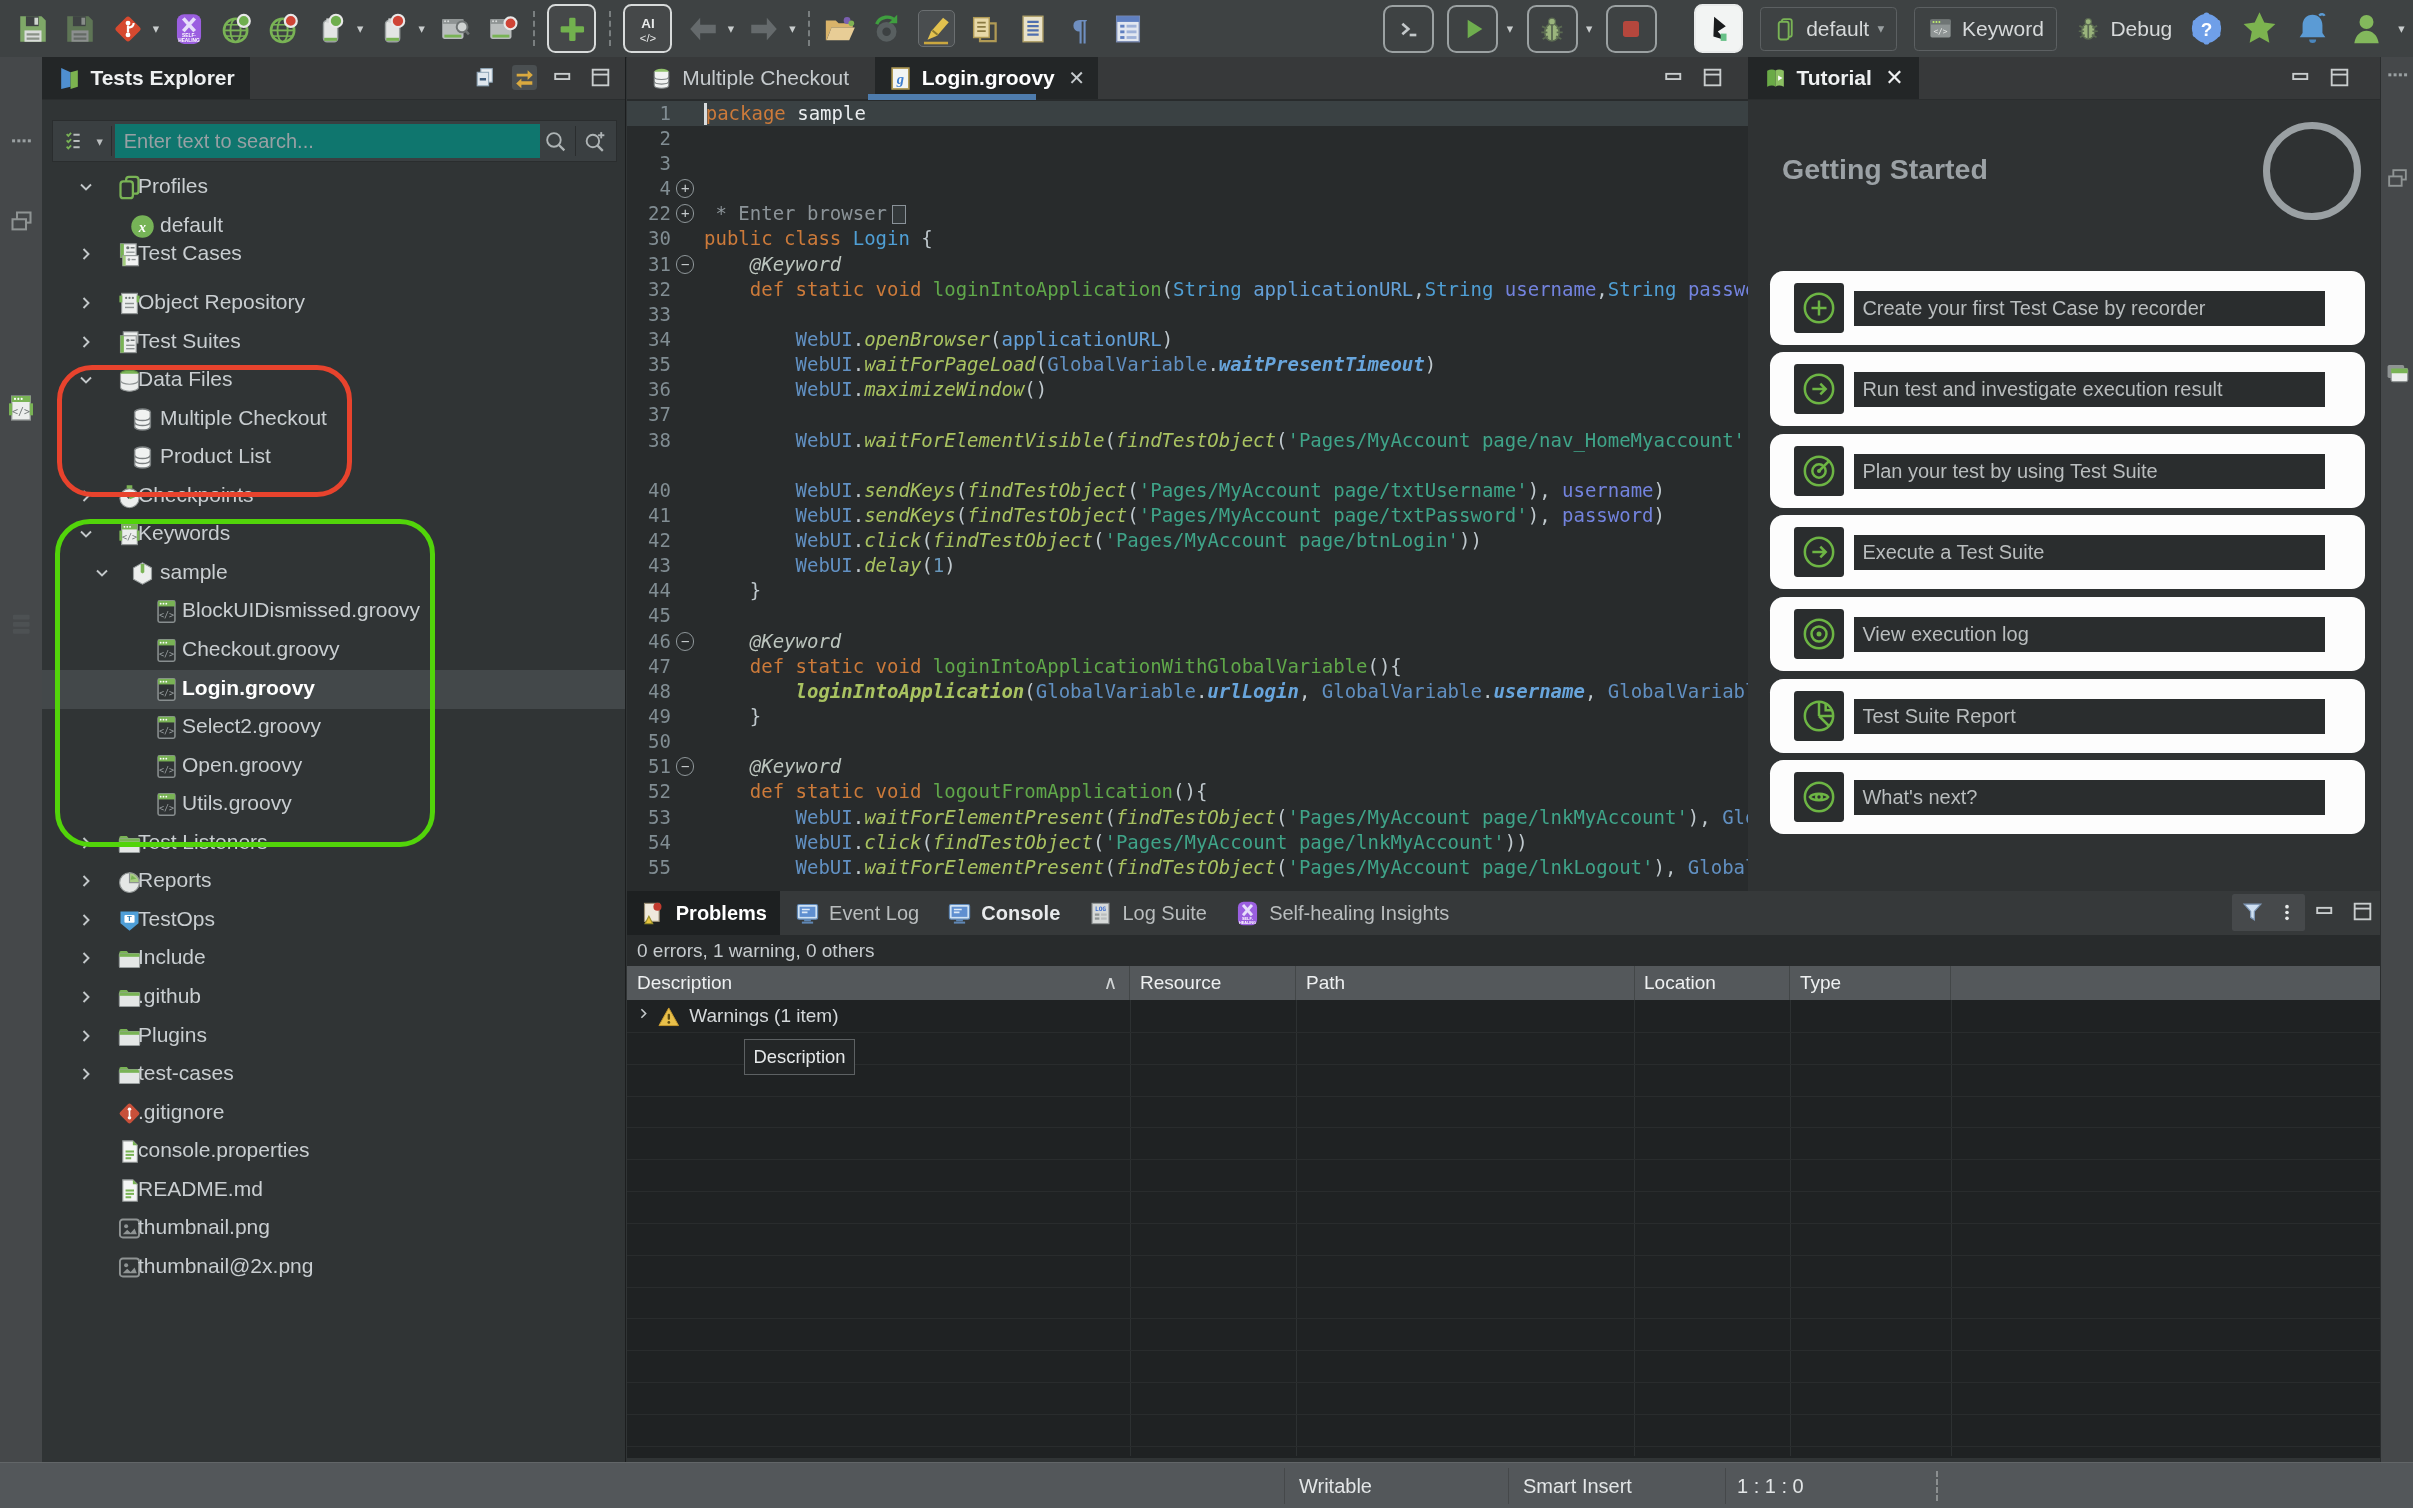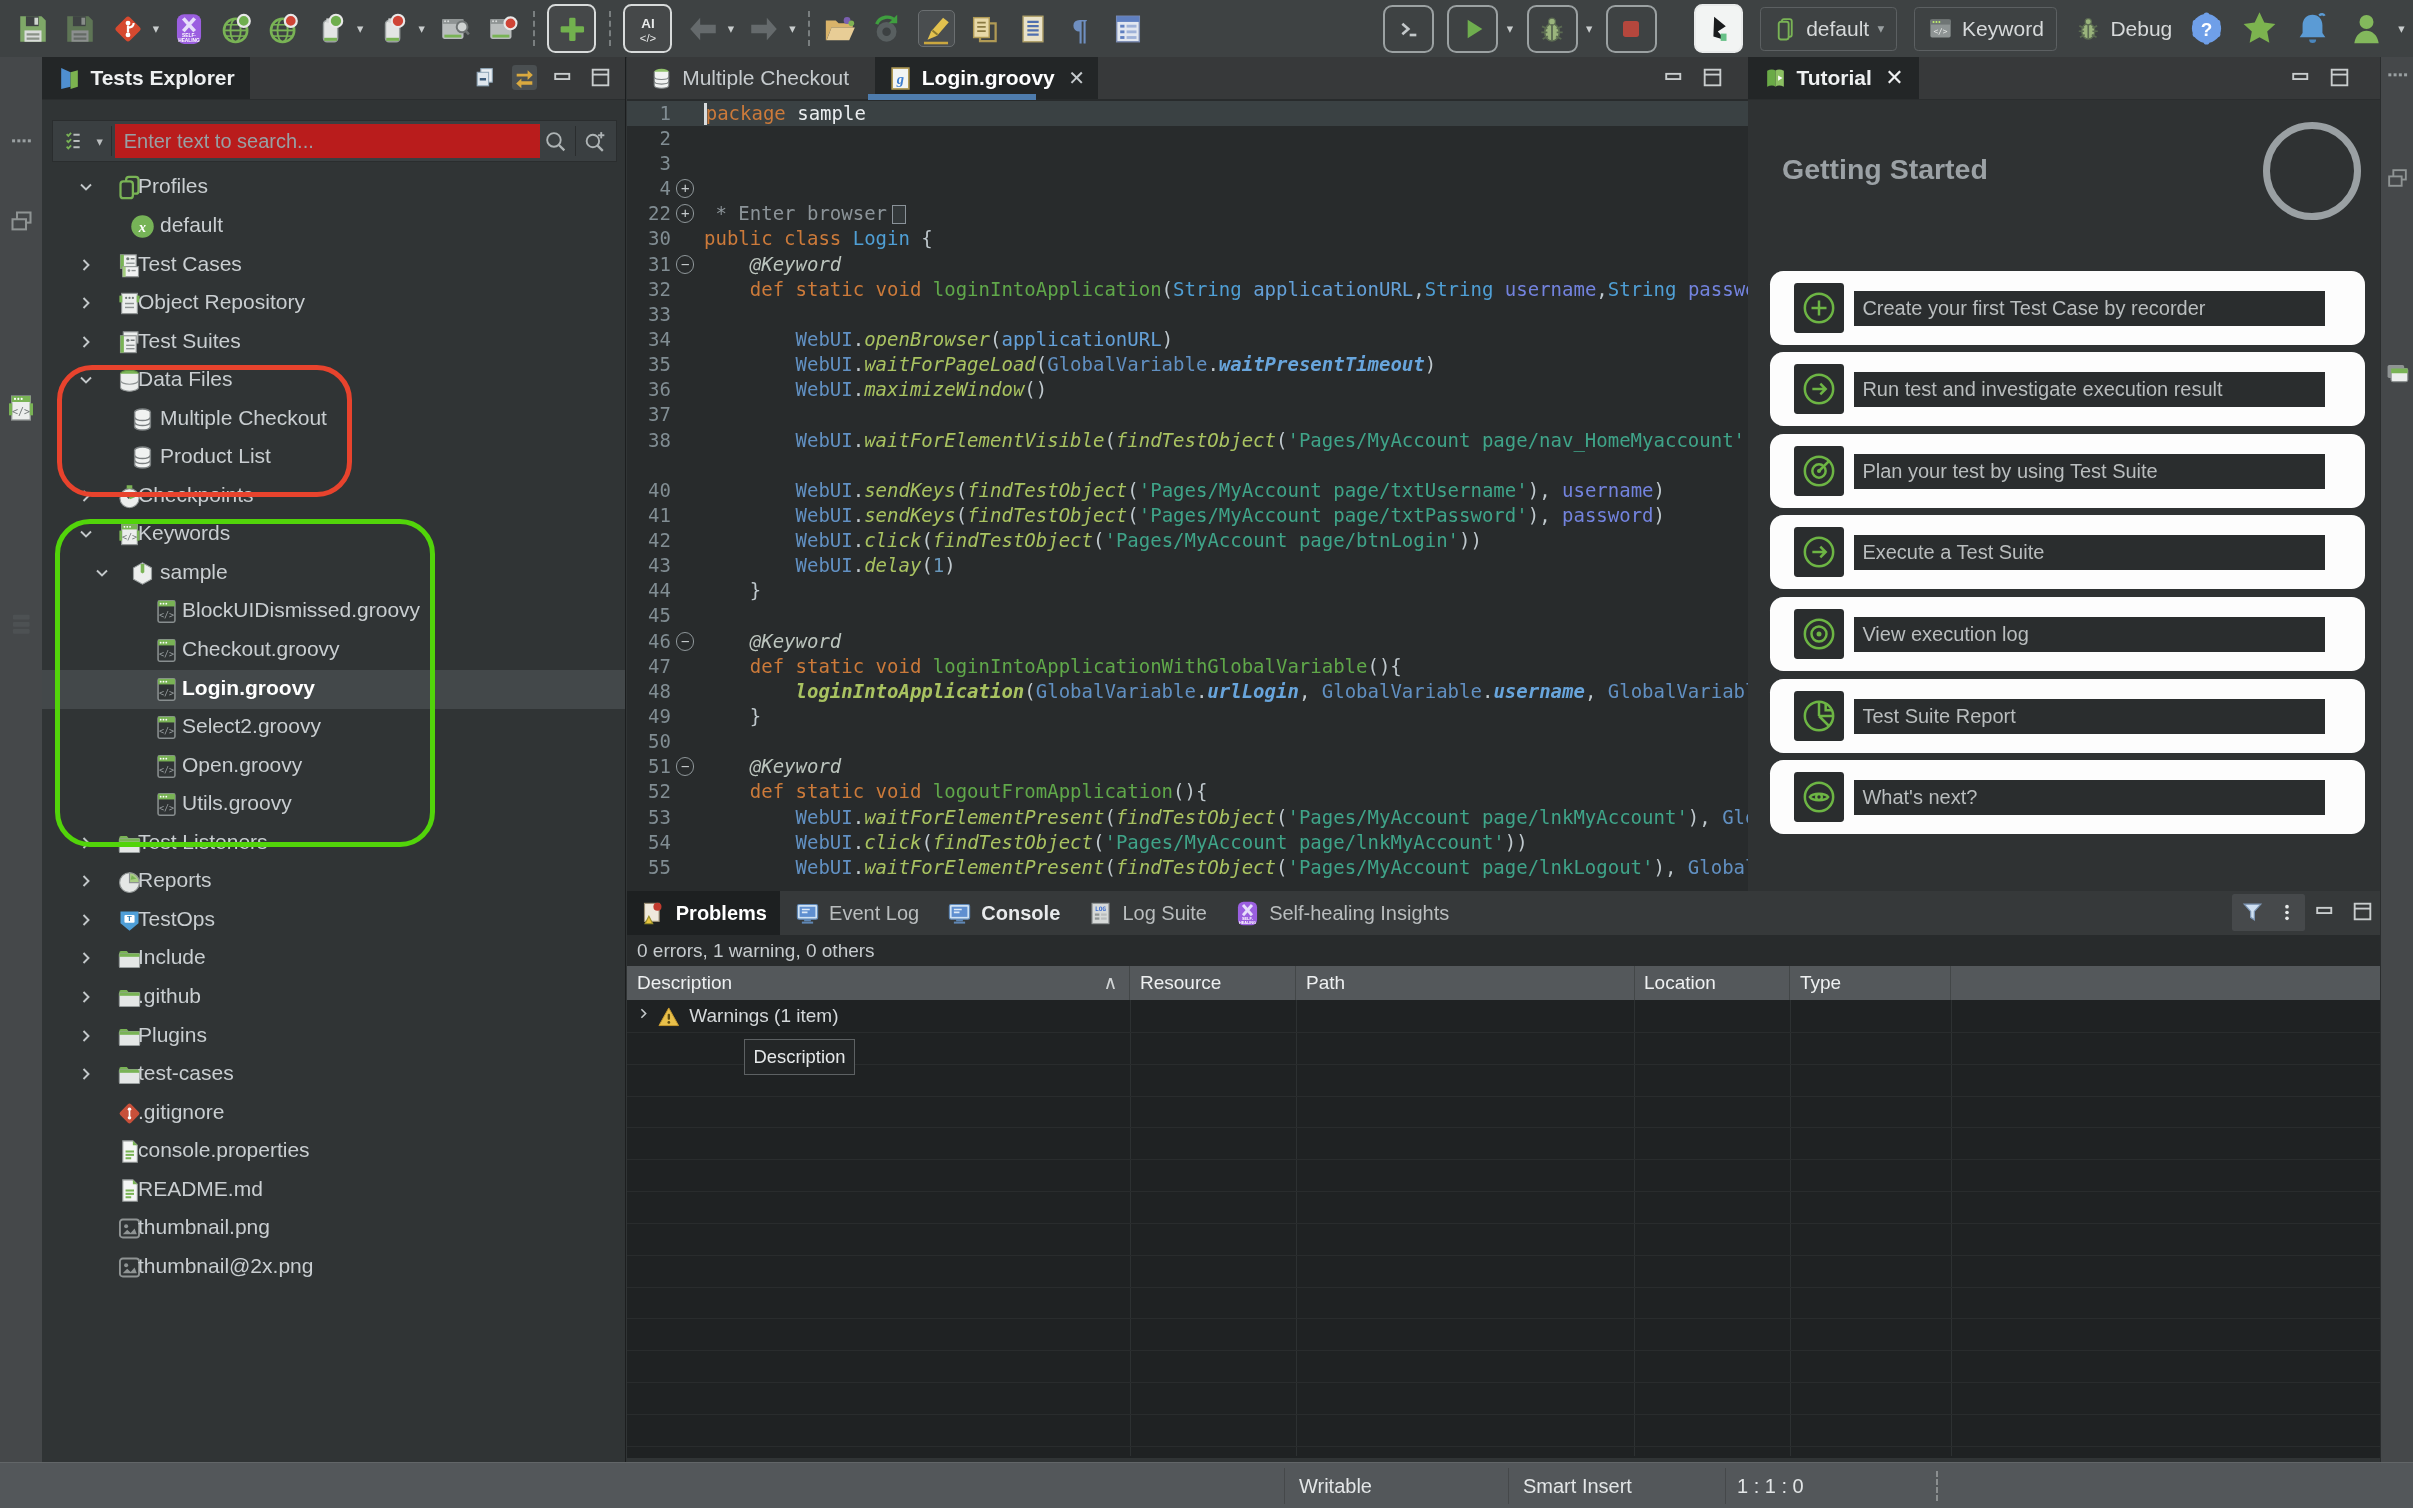--- a/index.html
+++ b/index.html
@@ -24,21 +24,21 @@
   
   #strip-left{left:0;top:57px;width:42px;height:1405px;background:#45484a;border-right:1.7px solid #2a2d2e;}
   #strip-right{left:2380px;top:57px;width:34px;height:1405px;background:#45484a;border-left:1.7px solid #2a2d2e;}
   
   #explorer{left:42px;top:57px;width:583px;height:1405px;background:#303435;border-right:1.7px solid #1c1e1f;}
   .tabbar{position:absolute;left:0;top:0;right:0;height:42px;background:#37393a;border-bottom:1.7px solid #2a2d2e;}
   .tab-active{position:absolute;top:0;height:42px;background:#232627;display:flex;align-items:center;gap:8.4px;padding:0 15px;color:#eef0f1;font-size:21px;font-weight:bold;}
   .winbtns{position:absolute;top:8.4px;display:flex;gap:13.4px;}
   .winbtn{width:25px;height:25px;}
   #search-row{position:absolute;left:10px;top:63px;width:563px;height:40px;background:#3a3f41;border:0.8px solid #2a2d2e;display:flex;align-items:center;}
-  #search-input{flex:1;height:34px;margin:0 3.4px;background:#b91c1c;border:none;outline:none;color:#e8eaec;font-size:20px;padding:0 8.4px;}
+  #search-input{flex:1;height:34px;margin:0 3.4px;background:#0f766e;border:none;outline:none;color:#e8eaec;font-size:20px;padding:0 8.4px;}
   #search-input::placeholder{color:#98a0a4;}
   .tree-row{position:absolute;left:0;width:583px;height:39px;}
   .tree-row.sel{background:#43484a;}
   .tree-lbl{position:absolute;top:5.9px;font-size:21px;color:#c9ced1;white-space:nowrap;}
   .tree-row.sel .tree-lbl{color:#ffffff;font-weight:bold;}
   .tree-chev{position:absolute;top:9.2px;width:20px;height:20px;}
   .tree-ic{position:absolute;top:5.9px;width:27px;height:27px;}
   .annot{position:absolute;pointer-events:none;border-radius:35px;}
   
   #editor{left:627px;top:57px;width:1121px;height:834px;background:#282b2c;}
@@ -572,21 +572,21 @@
         </div>
         <div class="tree-row" style="top:150px">
           <span class="ic tree-ic" style="left:87px">
             <svg viewBox="0 0 24 24">
               <circle cx="12" cy="12" r="10" fill="#76b357"></circle>
               <text x="12" y="16.5" font-size="13" fill="#fff" text-anchor="middle" font-style="italic" font-family="serif" font-weight="bold">x</text>
             </svg>
           </span>
           <span class="tree-lbl" style="left:118px">default</span>
         </div>
-        <div class="tree-row" style="top:189px">
+        <div class="tree-row" style="top:178px">
           <span class="ic tree-chev" style="left:34px">
             <svg viewBox="0 0 24 24">
               <path d="M9 6l6 6-6 6" stroke="#c3c8ca" stroke-width="2.3" fill="none"></path>
             </svg>
           </span>
           <span class="ic tree-ic" style="left:74px">
             <svg viewBox="0 0 24 24">
               <rect x="4" y="2.5" width="14" height="12" fill="#eceeed" stroke="#8f9494"></rect>
               <rect x="4" y="2.5" width="3" height="12" fill="#79b355"></rect>
               <circle cx="10.5" cy="6" r="1.4" fill="#6f7575"></circle>

